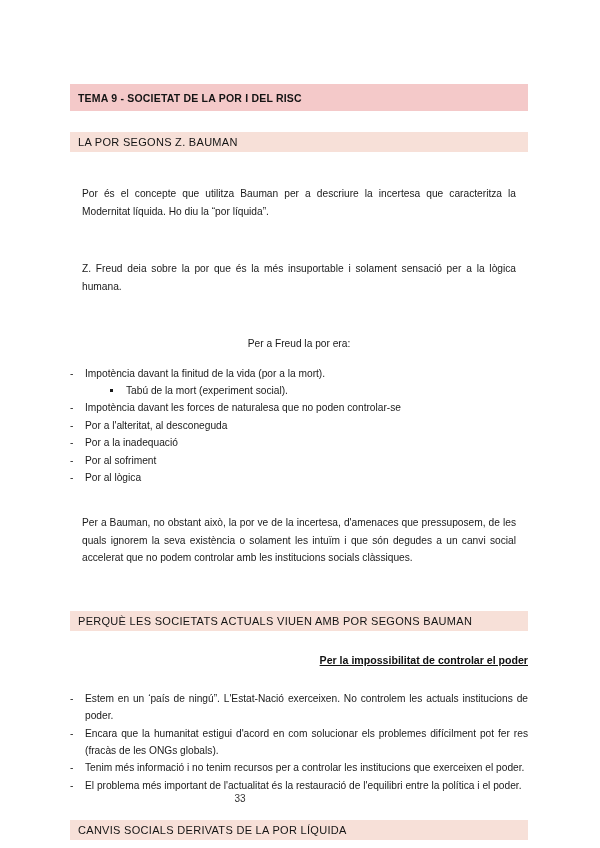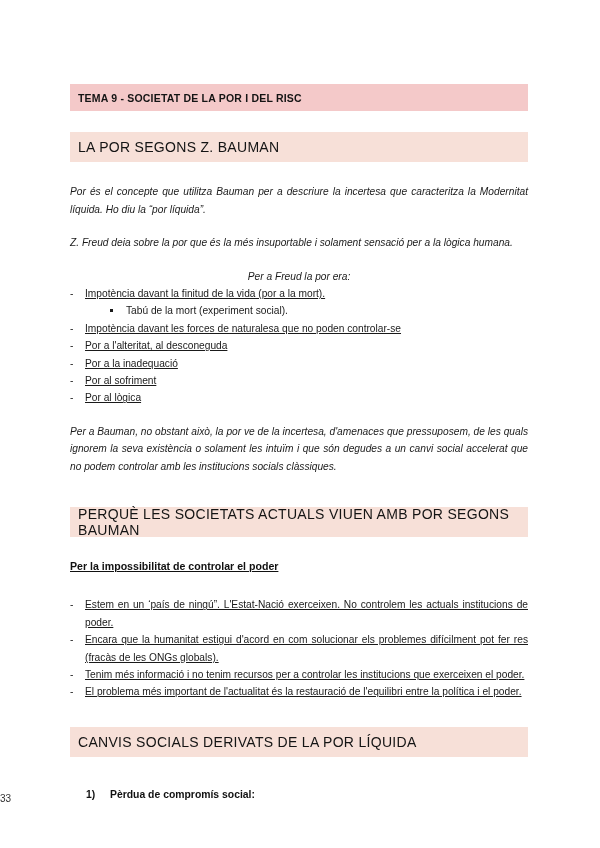--- a/index.html
+++ b/index.html
@@ -44,46 +44,46 @@
     background: #f4c9c9;
     height: 27px;
     padding: 0 8px;
     font-size: 10.5px;
     font-weight: bold;
     letter-spacing: 0.2px;
     color: #141414;
   }
   .bar-section {
     background: #f7e0d8;
-    height: 30px;
+    height: 20px;
     padding: 0 8px;
-    font-size: 14px;
+    font-size: 11px;
     font-weight: normal;
     letter-spacing: 0.3px;
     color: #141414;
   }
 
   
   p.body {
-    margin: 0;
+    margin: 12px;
     font-size: 10.2px;
     line-height: 17.5px;
     text-align: justify;
     color: #1a1a1a;
-    font-style: italic;
   }
   p.body.nojust { text-align: center; }
 
   .sub-underline {
     margin: 0;
     font-size: 10.6px;
     font-weight: bold;
     text-decoration: underline;
     line-height: 17px;
     color: #111111;
+    text-align: right;
   }
 
   .numbered {
     margin: 8px;
     font-size: 10.4px;
     font-weight: bold;
     line-height: 17px;
     color: #111111;
   }
 
@@ -102,21 +102,20 @@
   }
   ul.dash-list > li .marker {
     position: absolute;
     left: 0;
     top: 0;
     width: 14px;
     text-align: left;
   }
   ul.dash-list > li .txt {
     display: block;
-    text-decoration: underline;
   }
 
   
   .list-l1 { margin-left: 25px; }
   .list-l1 > li { padding-left: 15px; }
 
   
   .list-l1b { margin-left: 20px; }
   .list-l1b > li { padding-left: 15px; }
 
@@ -143,21 +142,21 @@
   }
   .gap-md { height: 16px; }
   .gap-lg { height: 21px; }
   .gap-xl { height: 26px; }
 
   .page-number {
     position: absolute;
     left: 0;
     top: 793px;
     width: 480px;
-    text-align: left;
+    text-align: center;
     font-size: 10px;
     color: #333333;
   }
 </style>
 </head>
 <body>
 
 <div class="page">
 
   <div class="content">

